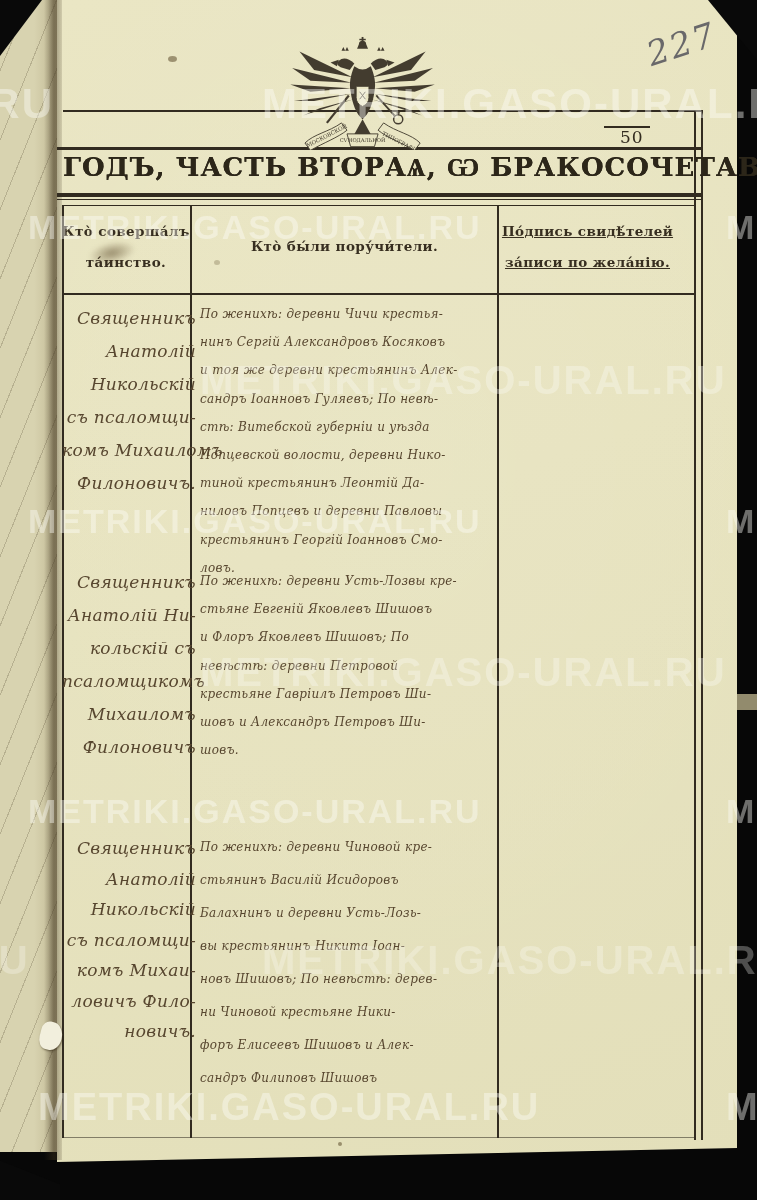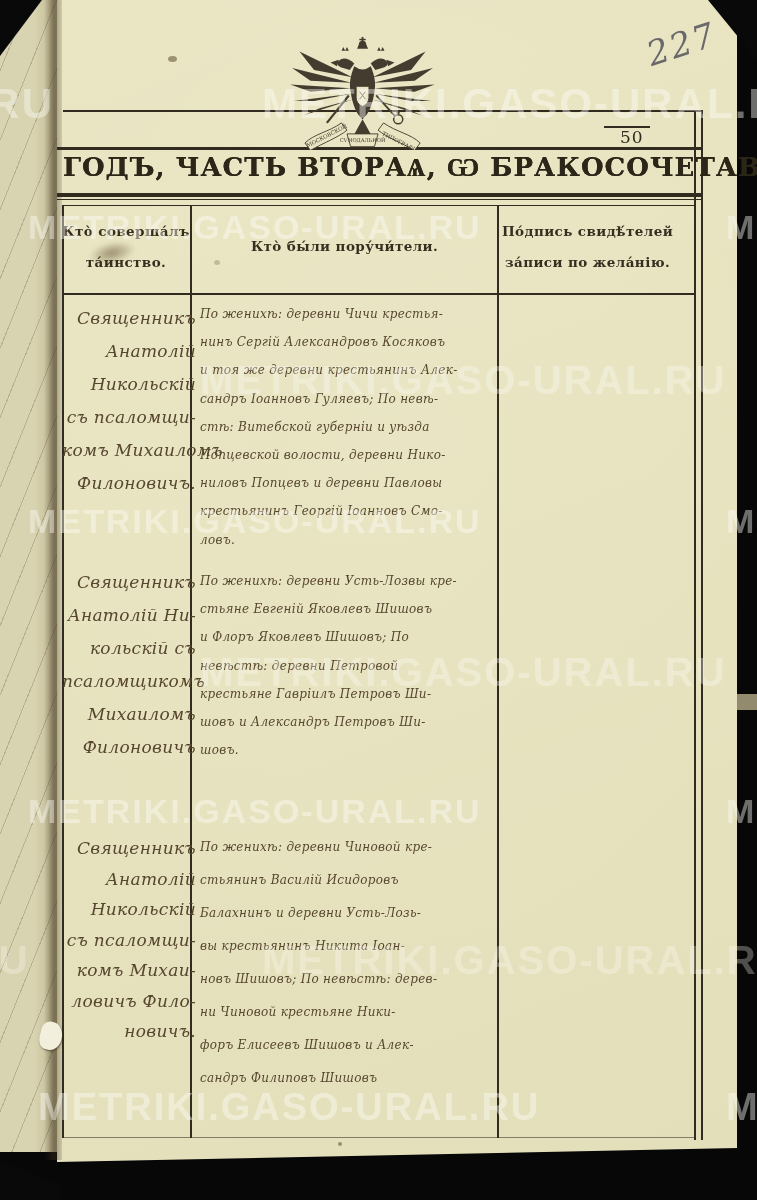--- a/index.html
+++ b/index.html
@@ -137,41 +137,42 @@
 
   <div class="pencil">227</div>
   <div class="pnum-dash"></div>
   <div class="pnum">50</div>
 
   <div class="hdr" style="left:62px;top:216px;width:128px;">
     <div>Кто̀ соверша́лъ</div>
     <div>та́инство.</div>
   </div>
   <div class="hdr" style="left:192px;top:231px;width:305px;">Кто̀ бы́ли пору́чи́тели.</div>
-  <div class="hdr" style="left:499px;top:216px;width:177px;">
+  <div class="hdr" style="left:499px;top:216px;width:177px;text-decoration:underline;">
     <div>По́дпись свидѣ́телей</div>
     <div>за́писи по жела́нію.</div>
   </div>
   <div class="smudge"></div>
 
   <div class="hw c1" style="left:62px;top:302px;width:134px;line-height:33px;">
       <div class="hw-line">Священникъ</div>
       <div class="hw-line">Анатолій</div>
       <div class="hw-line">Никольскій</div>
       <div class="hw-line">съ псаломщи-</div>
       <div class="hw-line">комъ Михаиломъ</div>
       <div class="hw-line">Филоновичъ.</div>
     </div>
   <div class="hw c2" style="left:200px;top:300px;width:300px;line-height:28.2px;">
       <div class="hw-line">По женихѣ: деревни Чичи крестья-</div>
       <div class="hw-line">нинъ Сергій Александровъ Косяковъ</div>
       <div class="hw-line">и тоя же деревни крестьянинъ Алек-</div>
       <div class="hw-line">сандръ Іоанновъ Гуляевъ; По невѣ-</div>
       <div class="hw-line">стѣ: Витебской губерніи и уѣзда</div>
       <div class="hw-line">Попцевской волости, деревни Нико-</div>
+      <div class="hw-line">тиной крестьянинъ Леонтій Да-</div>
       <div class="hw-line">ниловъ Попцевъ и деревни Павловы</div>
       <div class="hw-line">крестьянинъ Георгій Іоанновъ Смо-</div>
       <div class="hw-line">ловъ.</div>
     </div>
   <div class="hw c2" style="left:505px;top:302px;width:186px;"></div>
 
   <div class="hw c1" style="left:62px;top:566px;width:134px;line-height:33px;">
       <div class="hw-line">Священникъ</div>
       <div class="hw-line">Анатолій Ни-</div>
       <div class="hw-line">кольскій съ</div>

